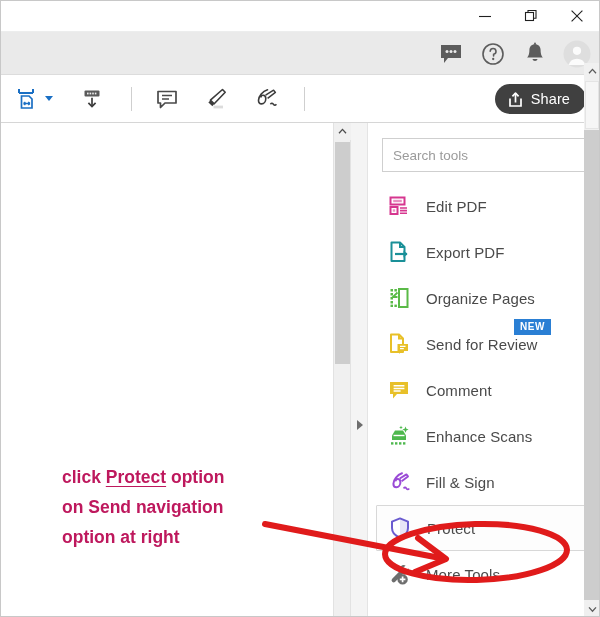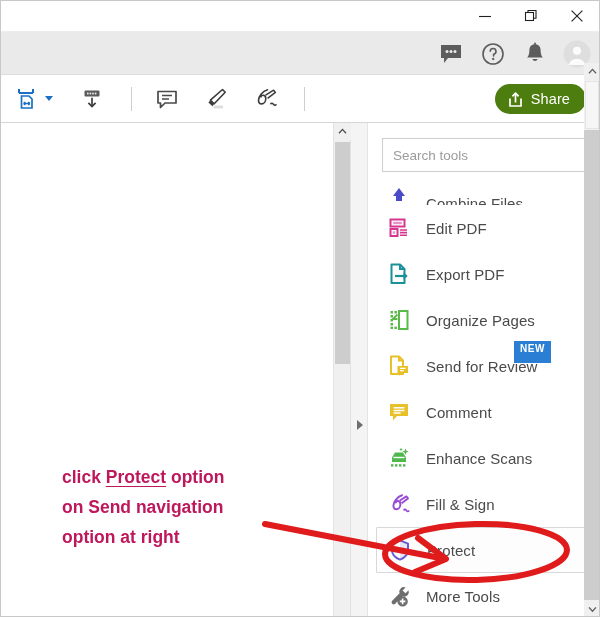--- a/index.html
+++ b/index.html
@@ -45,21 +45,21 @@
   }
   .tb-left{position:absolute;left:14px;top:0;height:47px;display:flex;align-items:center;}
   .tbitem{height:47px;display:flex;align-items:center;justify-content:center;}
   .tb-sep{width:1px;height:24px;background:#cfcfcf;margin:0 10px;}
   .caret-dn{
     width:0;height:0;border-left:4.5px solid transparent;border-right:4.5px solid transparent;
     border-top:5.5px solid #1a6fc4;margin-left:5px;
   }
   .share-btn{
     position:absolute;right:14px;top:9px;
-    height:30px;padding:0 16px 0 12px;border-radius:15px;background:#4d7c0f;
+    height:30px;padding:0 16px 0 12px;border-radius:15px;background:#404040;
     display:flex;align-items:center;gap:7px;color:#fff;font-size:14.5px;
     border:none;cursor:pointer;font-family:"Liberation Sans",sans-serif;
   }
   .share-btn .lbl{font-weight:400;letter-spacing:.1px;}
 
   
   .doc-area{
     position:absolute;left:0;top:123px;width:334px;height:494px;
     background:#ffffff;border-right:1px solid #e2e2e2;
     box-sizing:border-box;overflow:hidden;
@@ -112,21 +112,21 @@
   .tool-item.clipped .tool-icon{margin-bottom:-4px;}
   .tool-item.clipped .tool-label{margin-bottom:-7px;}
   .tool-item.hovered{
     margin:0 10px 0 8px;padding-left:10px;
     border:1px solid #d8d8d8;background:#fdfdfd;border-radius:1px;
     width:214px;
   }
   .badge-new{
     position:absolute;left:146px;top:-2px;
     background:#2a7fd4;color:#fff;font-size:10px;font-weight:bold;
-    padding:2px 6px 9px;letter-spacing:.6px;
+    padding:2px 6px 3px;letter-spacing:.6px;
     font-family:"Liberation Sans",sans-serif;
   }
 
   
   .tools-scroll{
     position:absolute;right:0;top:63px;width:16px;height:554px;
     background:#f0f0f0;
   }
   .ts-arrow{width:16px;height:16px;display:flex;align-items:center;justify-content:center;}
   .tools-thumb{position:absolute;left:1px;top:18px;width:14px;height:48px;background:#f6f6f6;border:1px solid #e4e4e4;box-sizing:border-box;}
@@ -296,29 +296,20 @@
     </div>
   </div>
 
   <div class="tools-panel">
 
     <div class="search-wrap">
       <input class="search-input" type="text" placeholder="Search tools" style="">
     </div>
 
     <div class="tools-list" id="tools-list">
-        <div class="tool-item clipped">
-          <span class="tool-icon">
-            <svg width="26" height="26" viewBox="0 0 26 26">
-              <path d="M13 5 L19 13 H7 Z" fill="#4b4bc8"></path>
-              <rect x="10" y="13" width="6" height="5" fill="#4b4bc8"></rect>
-            </svg>
-          </span>
-          <span class="tool-label">Combine Files</span>
-        </div>
         <div class="tool-item">
           <span class="tool-icon">
             <svg width="26" height="26" viewBox="0 0 26 26">
               <rect x="4.5" y="4.5" width="14" height="7" fill="none" stroke="#d6368f" stroke-width="2"></rect>
               <rect x="7.2" y="6.8" width="8.6" height="2.4" fill="#d6368f" opacity=".55"></rect>
               <rect x="4.5" y="14" width="7" height="7" fill="none" stroke="#d6368f" stroke-width="2"></rect>
               <rect x="6.8" y="16.3" width="2.4" height="2.4" fill="#d6368f" opacity=".55"></rect>
               <path d="M14 15 H21 M14 17.6 H21 M14 20.2 H21" stroke="#d6368f" stroke-width="1.6"></path>
             </svg>
           </span>

